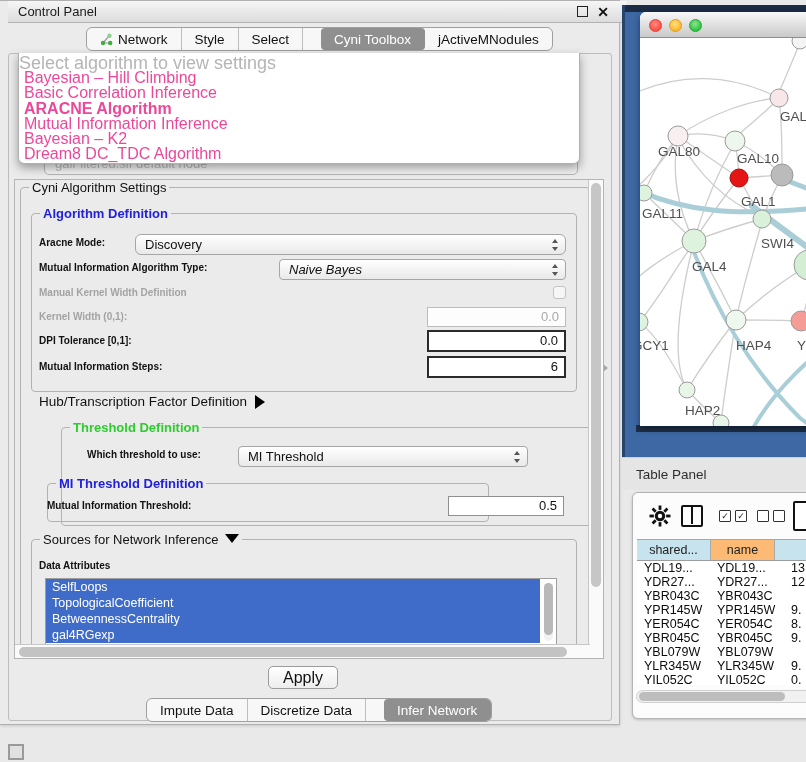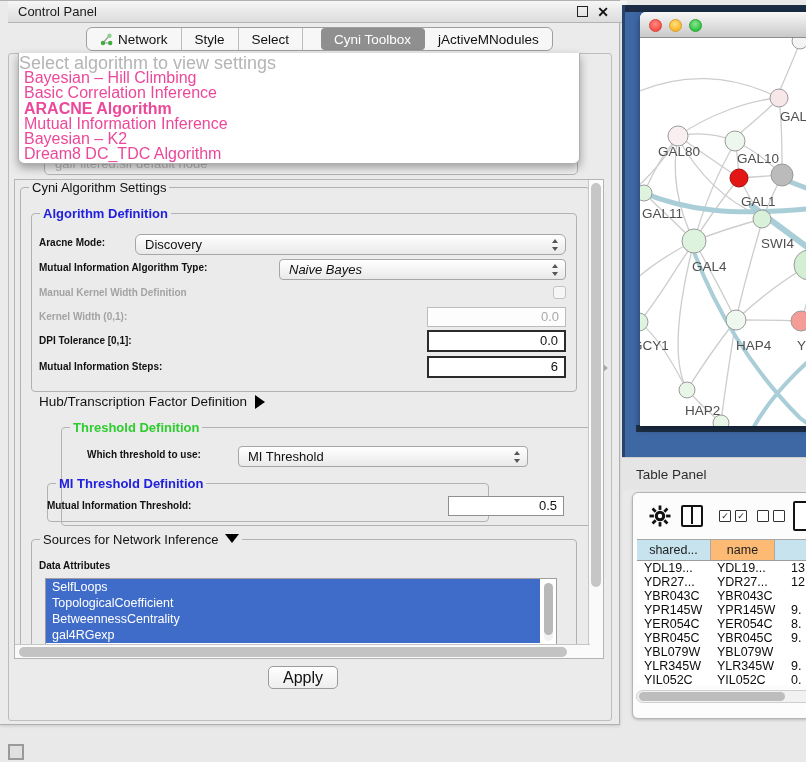--- a/index.html
+++ b/index.html
@@ -321,20 +321,33 @@
       <div class="vscroll">
           <div class="thumb"></div>
         </div>
       <div class="hscroll">
           <div class="thumb"></div>
         </div>
     </div>
 
     <div class="abs apply-btn">Apply</div>
 
+    <div class="abs" style="left:146px; top:697px;" id="bottomTabs">
+        <div class="seg-tabs">
+          <div class="seg-tab">
+            <span>Impute Data</span>
+          </div>
+          <div class="seg-tab">
+            <span>Discretize Data</span>
+          </div>
+          <div class="seg-tab selected">
+            <span>Infer Network</span>
+          </div>
+        </div>
+      </div>
   </div>
 
   <div class="abs grip"></div>
   <div class="abs splitter-arrow"></div>
 
   <div class="abs network-area">
     <div class="navy-top"></div>
     <div class="navy-left"></div>
     <div class="navy-bottom"></div>
 

